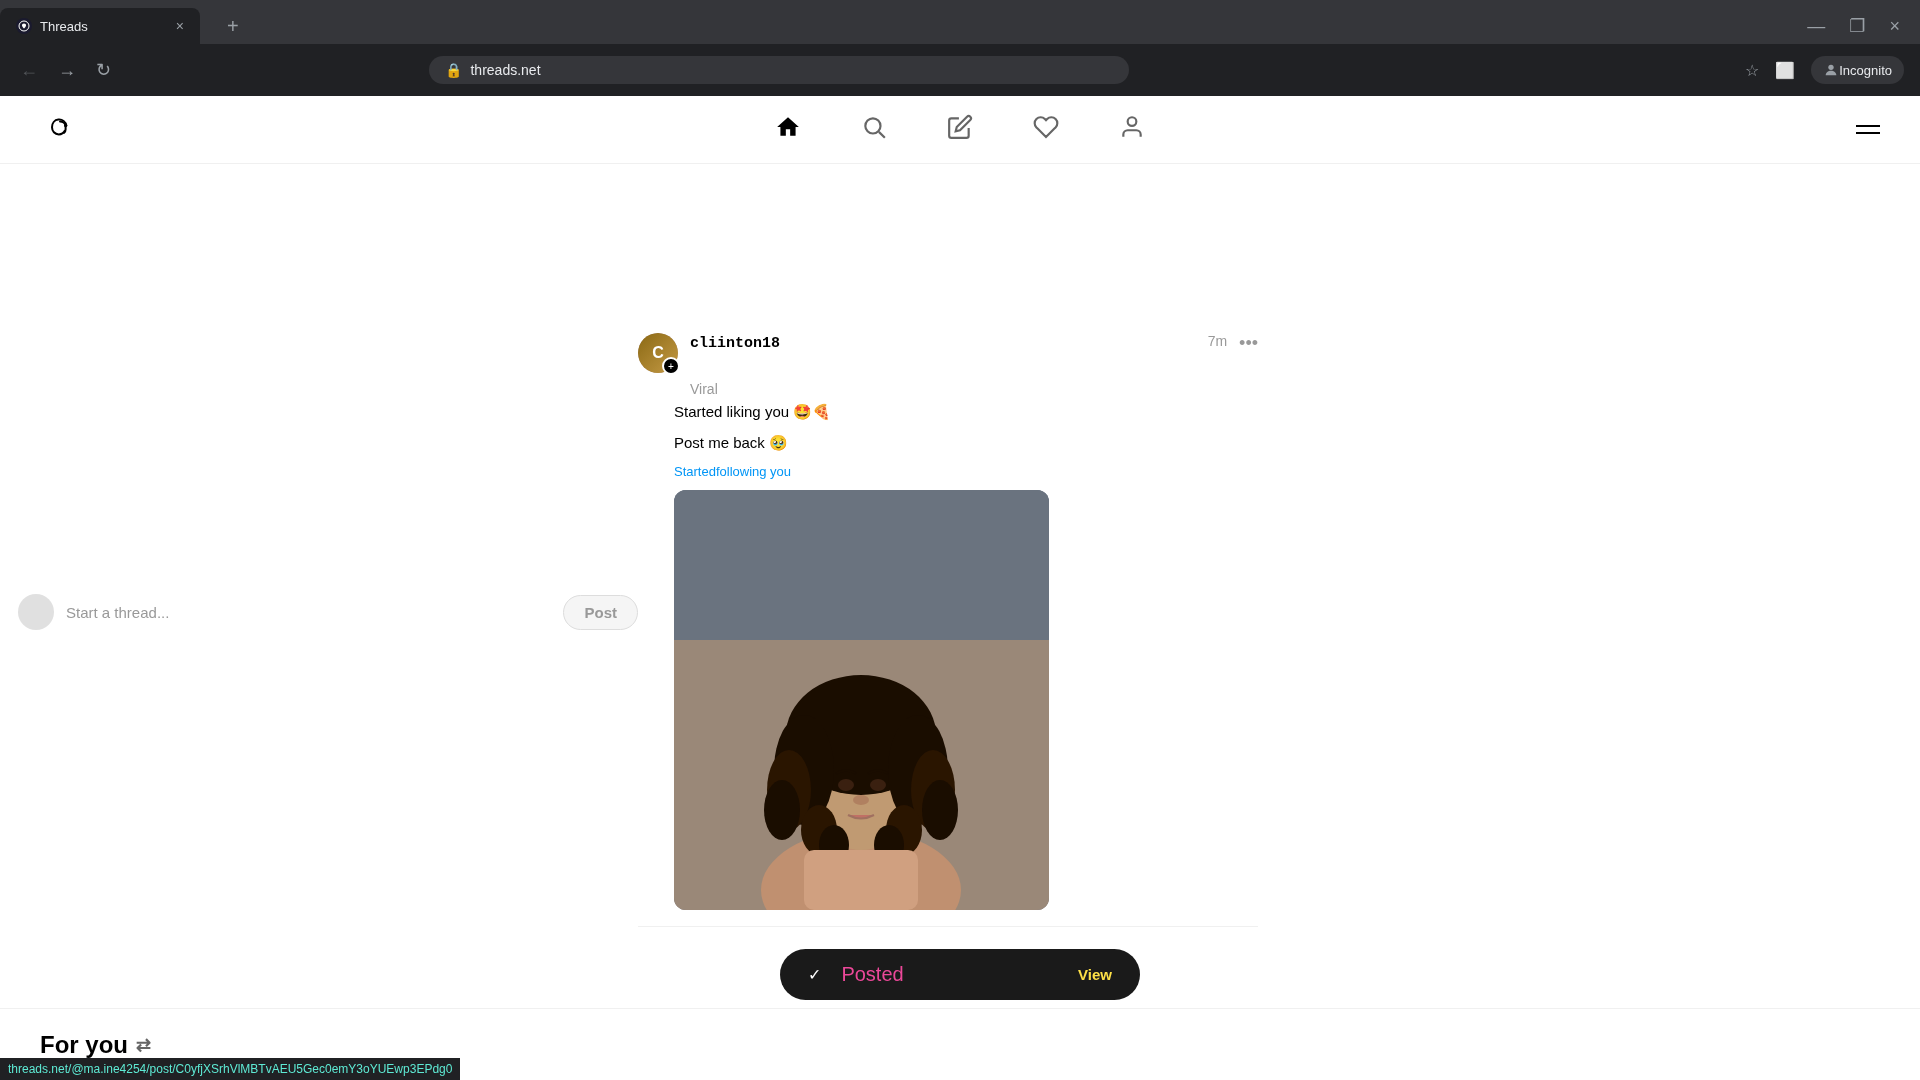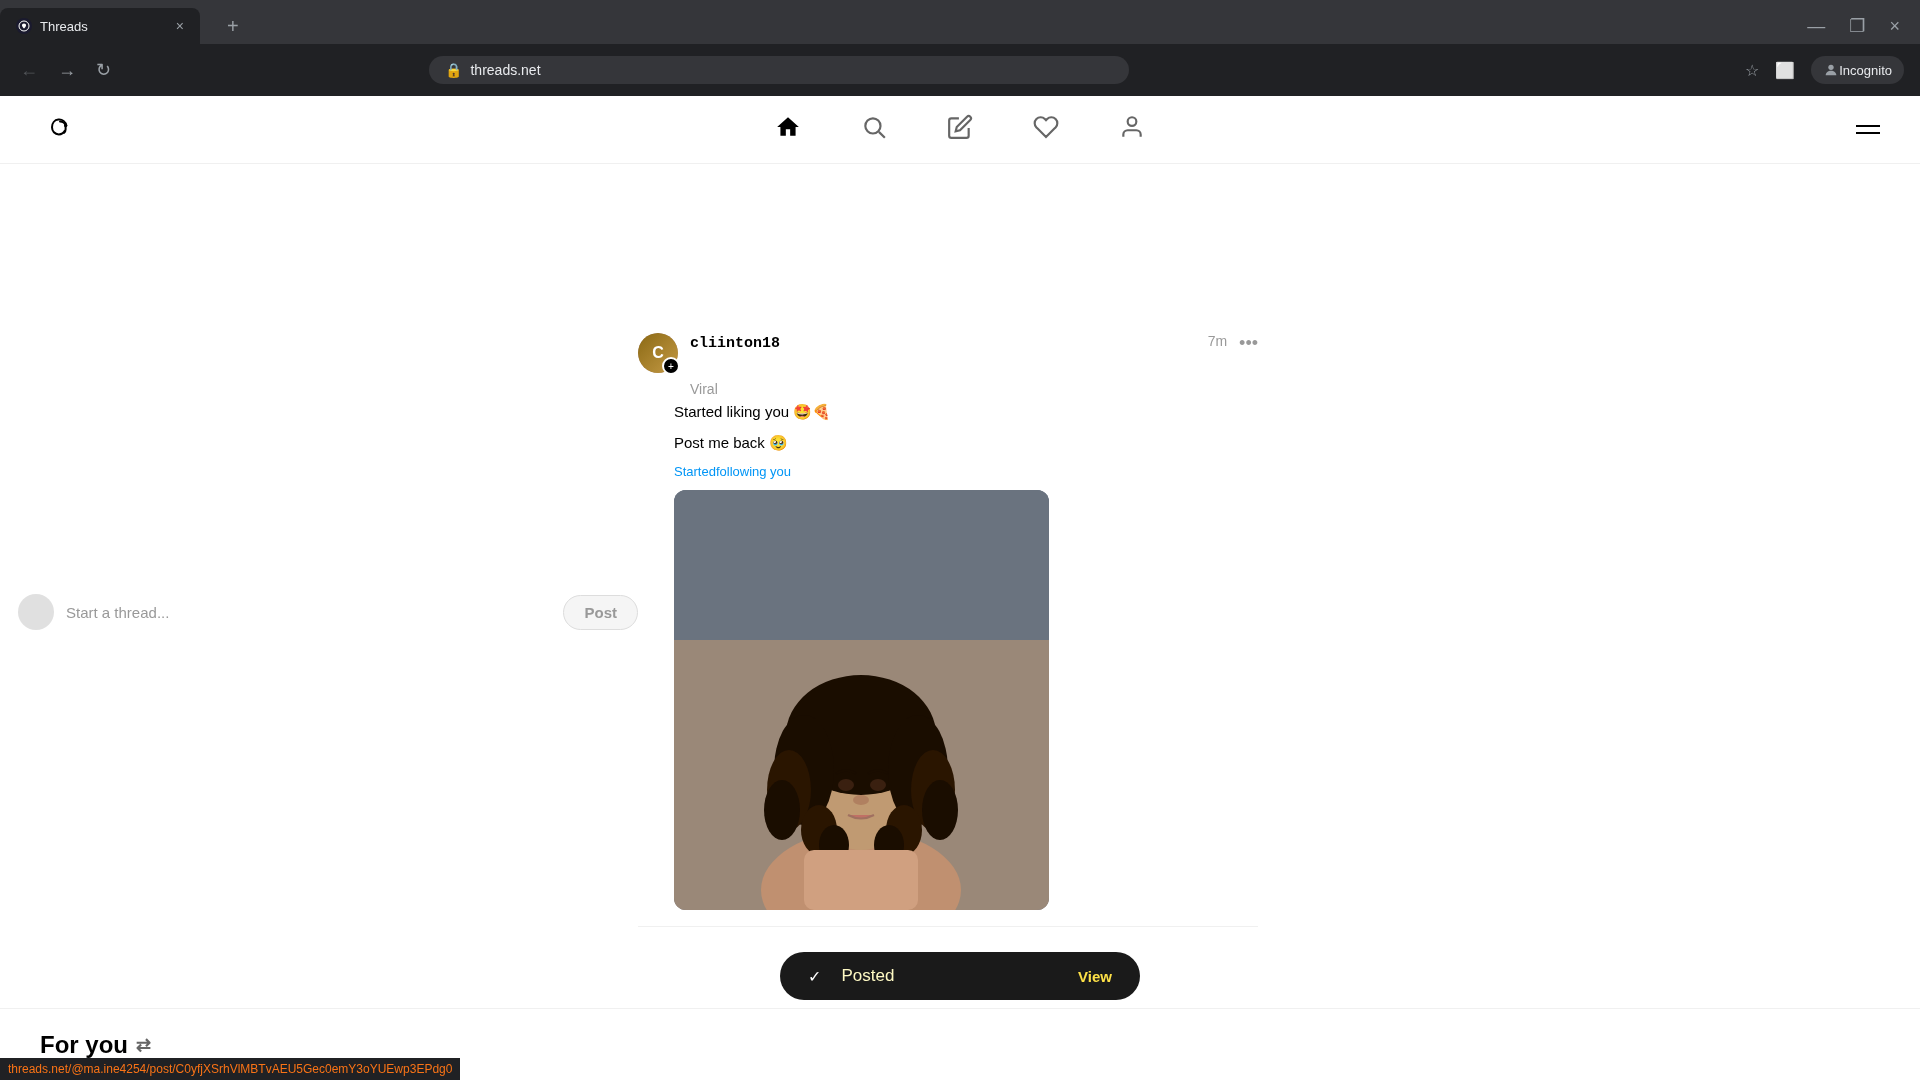--- a/index.html
+++ b/index.html
@@ -61,30 +61,30 @@
     .post-text { font-size: 15px; color: #000; line-height: 1.5; margin-bottom: 8px; }
     .post-link { color: #0095f6; text-decoration: none; font-size: 13px; }
 
     
     .post-image { width: 375px; height: 420px; border-radius: 12px; overflow: hidden; background: #888; margin-top: 10px; position: relative; }
     .post-image-inner { width: 100%; height: 100%; background: linear-gradient(180deg, #6a7a8a 0%, #8a7060 40%, #b0906a 70%, #c0a080 100%); display: flex; align-items: center; justify-content: center; }
 
     
     .posted-bar { position: fixed; bottom: 80px; left: 50%; transform: translateX(-50%); background: #1a1a1a; border-radius: 40px; padding: 14px 28px; display: flex; align-items: center; gap: 20px; min-width: 360px; }
     .posted-check { color: #fff; font-size: 16px; }
-    .posted-text { color: #fef9c3; font-size: 17px; flex: 1; }
+    .posted-text { color: #ec4899; font-size: 20px; flex: 1; }
     .view-btn { color: #fde047; font-weight: 700; font-size: 15px; cursor: pointer; }
 
     
     .bottom-bar { position: fixed; bottom: 0; left: 0; right: 0; height: 72px; background: rgba(255,255,255,0.95); border-top: 1px solid #f0f0f0; display: flex; align-items: center; padding: 0 40px; gap: 20px; }
     .for-you { display: flex; align-items: center; gap: 8px; font-size: 24px; font-weight: 700; color: #000; cursor: pointer; }
     .refresh-icon { font-size: 18px; color: #666; }
 
     
-    .status-bar { position: fixed; bottom: 0; left: 0; color: #f97316; font-size: 12px; padding: 4px 8px; background: #202124; }
+    .status-bar { position: fixed; bottom: 0; left: 0; color: #5eead4; font-size: 12px; padding: 4px 8px; background: #202124; }
 
     .post-header-right { display: flex; align-items: flex-start; gap: 12px; }
 
     
     .avatar-placeholder { width: 36px; height: 36px; border-radius: 50%; background: #e0e0e0; }
   </style>
 </head>
 <body>
 
 <div class="browser-chrome">

